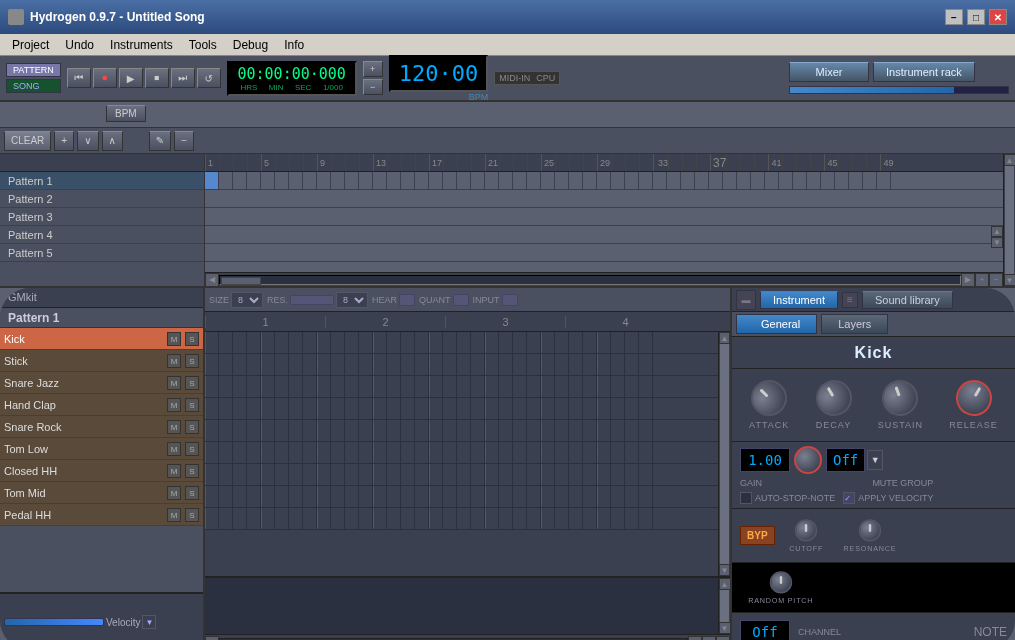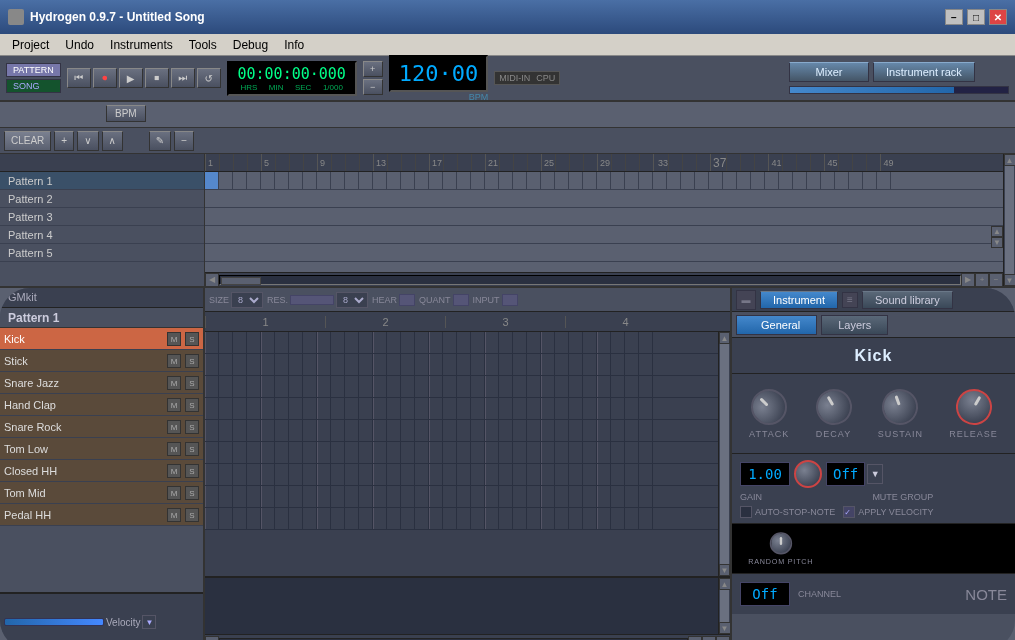--- a/index.html
+++ b/index.html
@@ -1298,30 +1298,41 @@
               <span>AUTO-STOP-NOTE</span>
             </div>
             <div class="gain-checkbox">
               <div class="checkbox checked"></div>
               <span>APPLY VELOCITY</span>
             </div>
           </div>
         </div>
       </div>
 
+      <div class="filter-section">
+        <div style="background:#884422;border:1px solid #662200;color:#ffaa44;font-size:10px;padding:3px 6px;cursor:pointer;font-weight:bold;">BYP</div>
+        <div class="knob-group" style="scale:0.8;">
+          <div class="knob" style="width:28px;height:28px;"></div>
+          <div class="knob-label">CUTOFF</div>
+        </div>
+        <div class="knob-group" style="scale:0.8;">
+          <div class="knob" style="width:28px;height:28px;"></div>
+          <div class="knob-label">RESONANCE</div>
+        </div>
+      </div>
 
       <div class="random-pitch-section">
         <div class="knob-group" style="scale:0.8;">
           <div class="knob" style="width:28px;height:28px;"></div>
           <div class="knob-label">RANDOM PITCH</div>
         </div>
       </div>
 
       <div class="channel-section">
         <div class="gain-display">Off</div>
         <span style="color:#889;font-size:9px;">CHANNEL</span>
         <div style="flex:1;"></div>
-        <span style="color:#889;font-size:15px;margin-left:48px;">NOTE</span>
+        <span style="color:#889;font-size:12px;margin-left:48px;">NOTE</span>
       </div>
     </div>
 
   </div>
 </div>
 
 </body></html>

